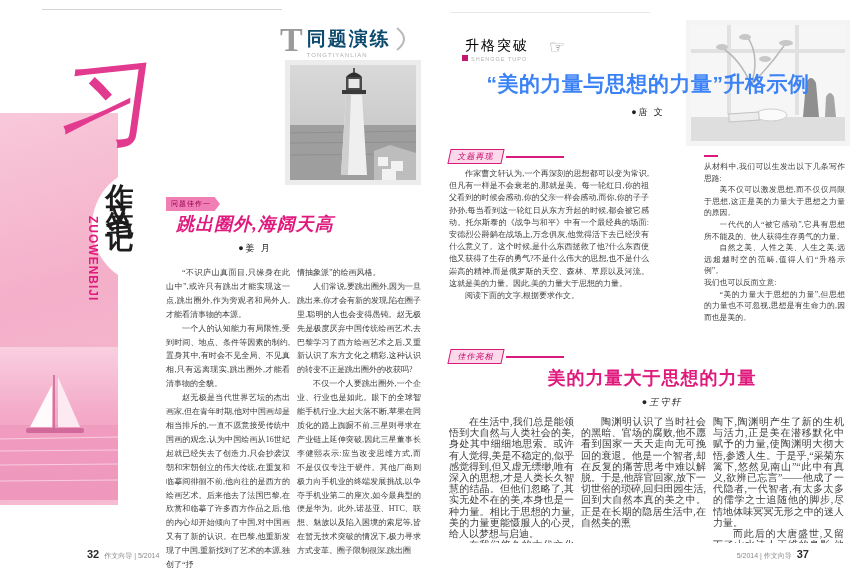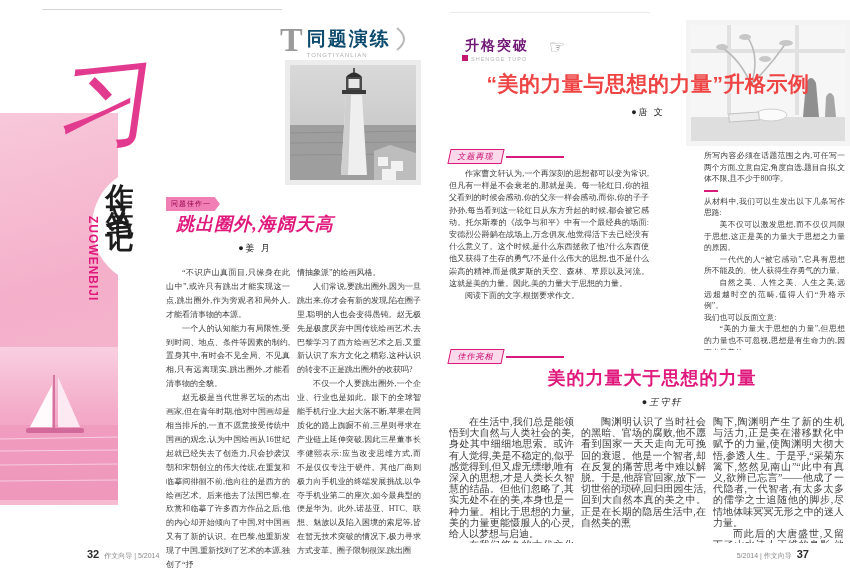--- a/index.html
+++ b/index.html
@@ -31,27 +31,27 @@
 
   .col { position:absolute; overflow:hidden; text-align:justify; color:#3c3c3c; }
   .col p { text-align:justify; }
   .ind { text-indent:2em; }
   .lp-col p { font-size:8px; line-height:13.9px; }
   .lp-col1 { left:166px; top:266px; width:124px; height:306px; }
   .lp-col2 { left:297px; top:266px; width:124px; height:306px; }
 
   
   .sg-badge { position:absolute; left:463px; top:36px; }
-  .sg-main { position:relative; display:inline-block; font-size:14px; font-weight:bold; color:#701a75; letter-spacing:2px; font-family:"Liberation Sans",sans-serif; padding:0 2px;text-align:right; }
+  .sg-main { position:relative; display:inline-block; font-size:14px; font-weight:normal; color:#000000; letter-spacing:2px; font-family:"Liberation Sans",sans-serif; padding:0 2px;text-align:right; }
   .sg-main::after { content:""; position:absolute; left:-3px; bottom:-1px; width:100%; height:6px; background:#f5a8cc; z-index:-1; }
   .sg-pinyin { font-size:5.5px; color:#b5b5b5; letter-spacing:1px; font-family:"Liberation Sans",sans-serif; margin-top:1px; padding-left:8px; }
   .sg-sq { position:absolute; left:-1px; bottom:1px; width:6px; height:6px; background:#c4156f; }
   .hand { position:absolute; left:86px; top:0px; font-size:18px; color:#8f8f8f; font-family:"DejaVu Sans",sans-serif; }
 
-  .rp-title { position:absolute; left:448px; top:70px; width:400px; text-align:center; font-size:21px; font-weight:bold; color:#ef4444; letter-spacing:0.5px; font-family:"Liberation Sans",sans-serif; }
+  .rp-title { position:absolute; left:448px; top:70px; width:400px; text-align:center; font-size:21px; font-weight:bold; color:#3b82f6; letter-spacing:0.5px; font-family:"Liberation Sans",sans-serif; }
   .sec-badge { position:absolute; font-size:8px; color:#c4006a; background:#fbd9ea; border:1px solid #d81b7a; padding:1px 8px; letter-spacing:1px;
     transform:skewX(-12deg); font-family:"Liberation Sans",sans-serif; }
   .sec-line { position:absolute; width:58px; height:1.5px; background:#d81b7a; }
 
   .s1-col1 { left:449px; top:168px; width:200px; height:176px; }
   .s1-col1 p { font-size:8px; line-height:12.2px; }
   .s1-col2 { left:704px; top:150px; width:141px; height:200px; }
   .s1-col2 p { font-size:7.8px; line-height:11.6px; }
   .mini-sep { width:14px; height:2px; background:#d81b7a; margin:5px 0 4px 0; }
 
@@ -209,21 +209,20 @@
     <div class="byline" style="left:448px;top:106px;width:400px;">●唐 文</div>
 
     <div class="sec-badge" style="left:449px;top:149px;">文题再现</div>
     <div class="sec-line" style="left:506px;top:156px;"></div>
 
     <div class="col s1-col1">
       <p class="ind">作家曹文轩认为,一个再深刻的思想都可以变为常识,但凡有一样是不会衰老的,那就是美。每一轮红日,你的祖父看到的时候会感动,你的父亲一样会感动,而你,你的子子孙孙,每当看到这一轮红日从东方升起的时候,都会被它感动。托尔斯泰的《战争与和平》中有一个最经典的场面:安德烈公爵躺在战场上,万念俱灰,他觉得活下去已经没有什么意义了。这个时候,是什么东西拯救了他?什么东西使他又获得了生存的勇气?不是什么伟大的思想,也不是什么崇高的精神,而是俄罗斯的天空、森林、草原以及河流。这就是美的力量。因此,美的力量大于思想的力量。</p>
       <p class="ind">阅读下面的文字,根据要求作文。</p>
     </div>
     <div class="col s1-col2">
-      <p>所写内容必须在话题范围之内,可任写一两个方面,立意自定,角度自选,题目自拟,文体不限,且不少于800字。</p>
       <div class="mini-sep"></div>
       <p>从材料中,我们可以生发出以下几条写作思路:</p>
       <p class="ind">美不仅可以激发思想,而不仅仅局限于思想,这正是美的力量大于思想之力量的原因。</p>
       <p class="ind">一代代的人“被它感动”,它具有思想所不能及的、使人获得生存勇气的力量。</p>
       <p class="ind">自然之美、人性之美、人生之美,远远超越时空的范畴,值得人们“升格示例”。</p>
       <p>我们也可以反面立意:</p>
       <p class="ind">“美的力量大于思想的力量”,但思想的力量也不可忽视,思想是有生命力的,因而也是美的。</p>
 
     </div>
 

